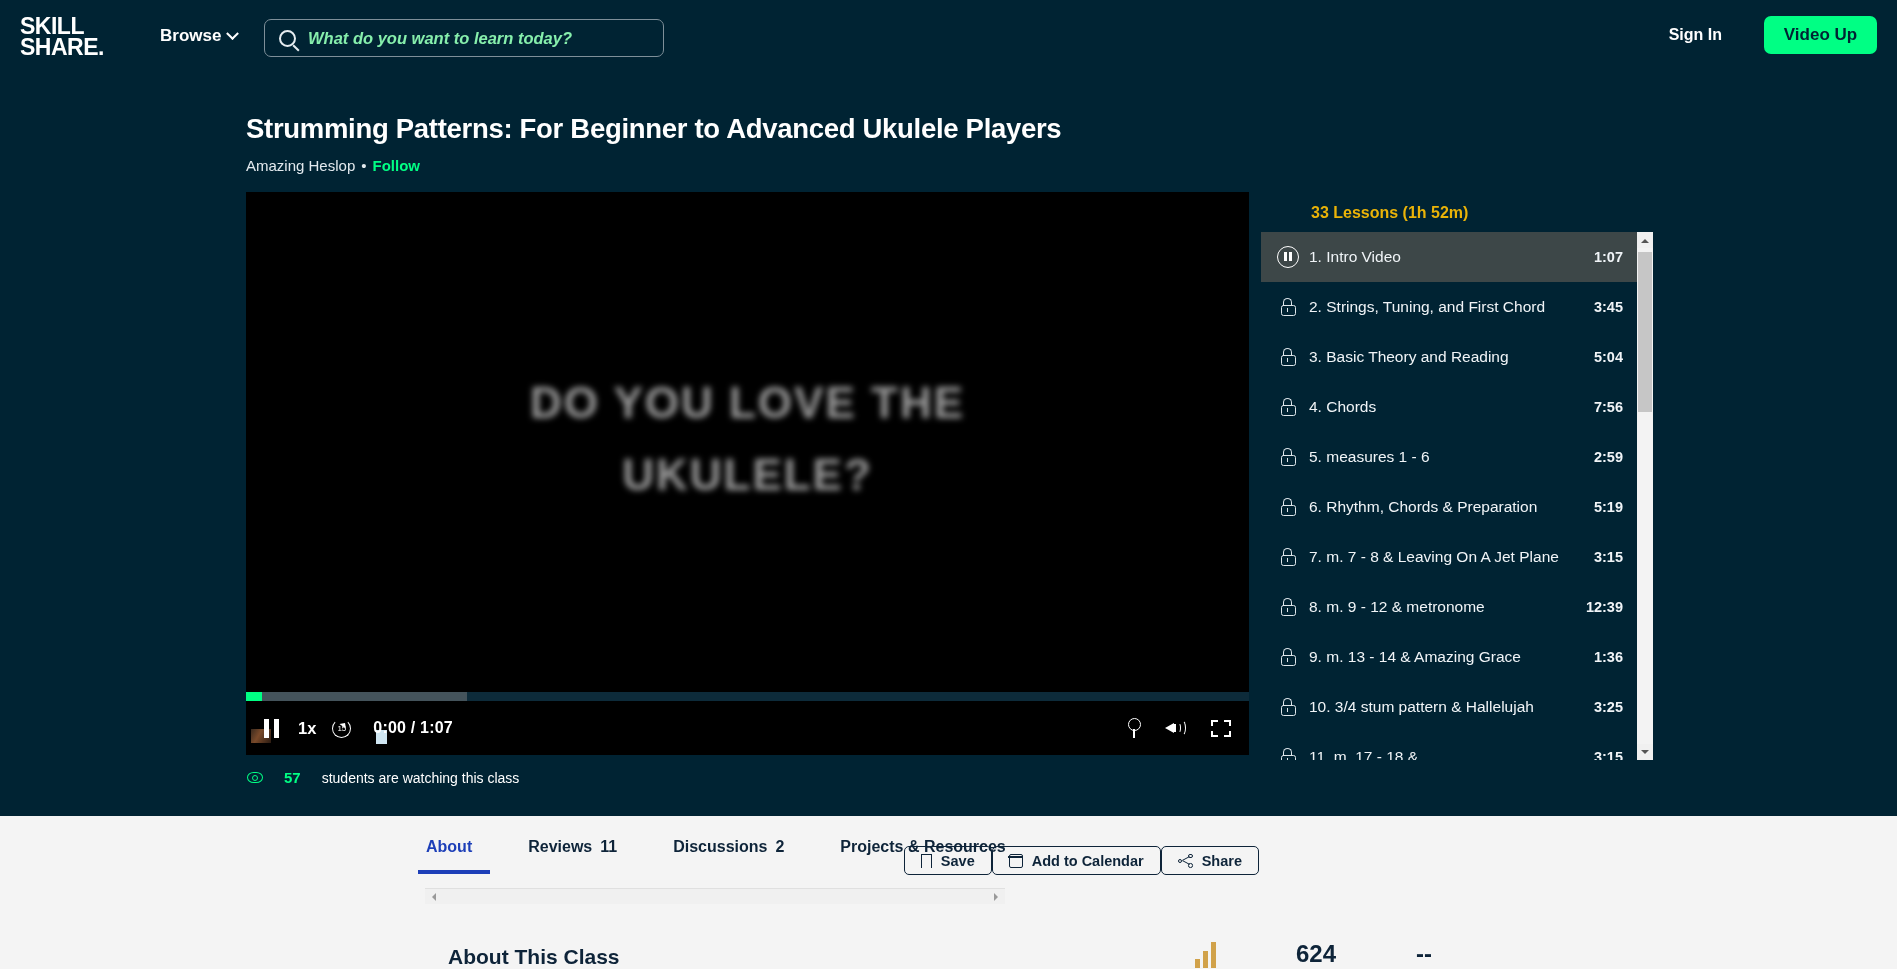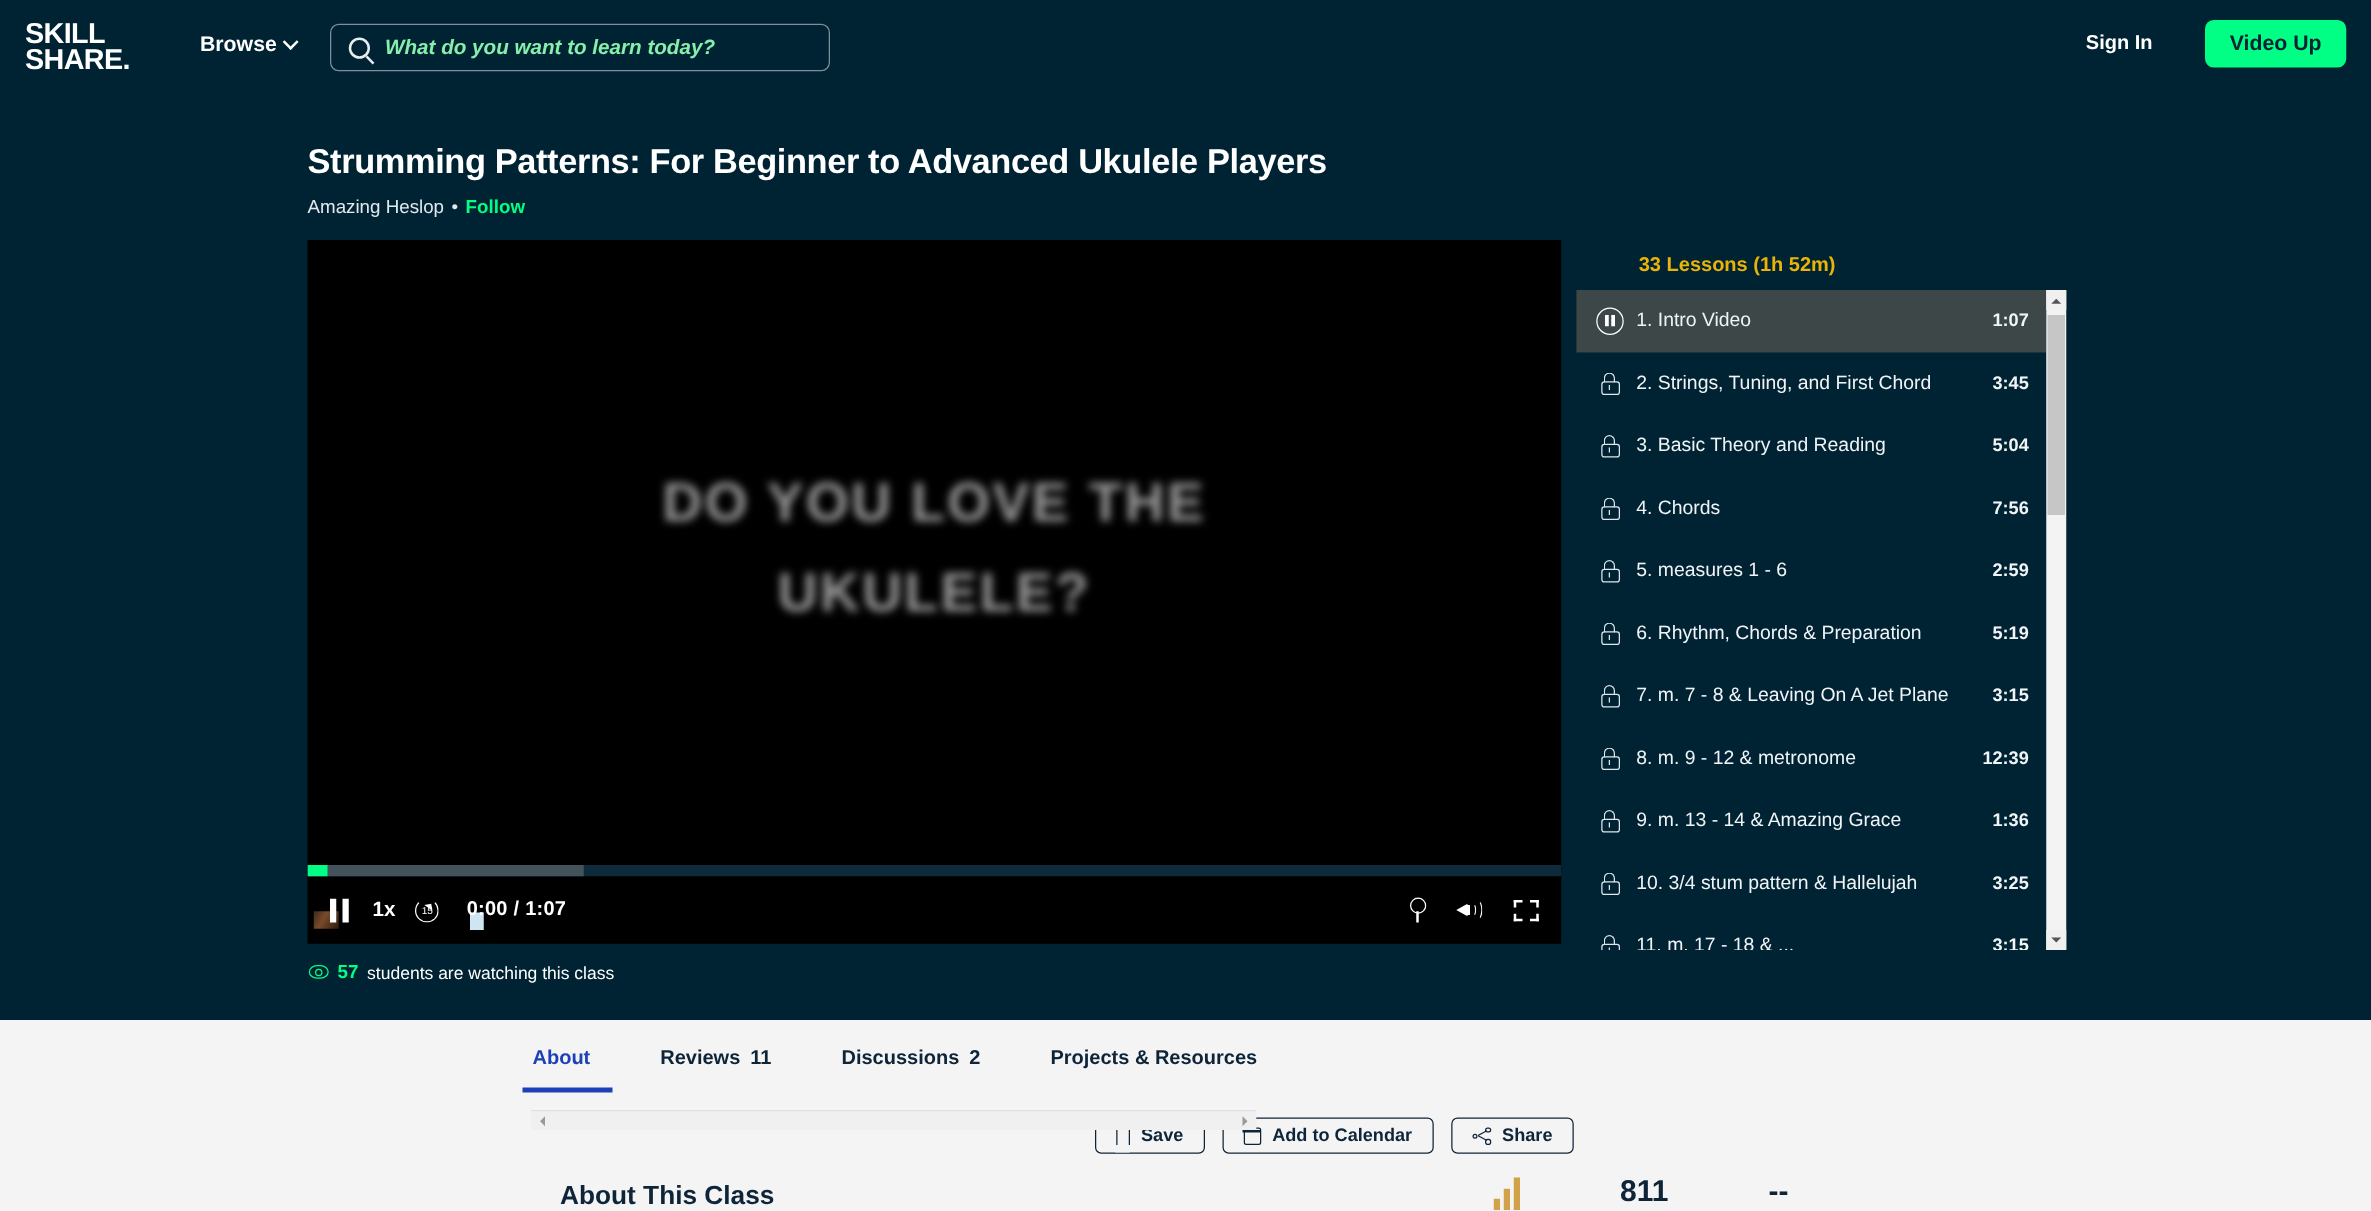--- a/index.html
+++ b/index.html
@@ -169,21 +169,21 @@
   .fs-ico i {
     position: absolute; width: 7px; height: 6px; border: 2px solid #fff;
   }
   .fs-ico i:nth-child(1) { left:0; top:0; border-right: none; border-bottom: none; }
   .fs-ico i:nth-child(2) { right:0; top:0; border-left: none; border-bottom: none; }
   .fs-ico i:nth-child(3) { left:0; bottom:0; border-right: none; border-top: none; }
   .fs-ico i:nth-child(4) { right:0; bottom:0; border-left: none; border-top: none; }
 
   .watching {
     position: absolute; left: 247px; top: 769px;
-    display: flex; align-items: center; gap: 7px;
+    display: flex; align-items: center; gap: 21px;
     font-size: 14px; color: #fff;
   }
   .eye-ico {
     width: 16px; height: 11px; border: 1.6px solid #00ff84;
     border-radius: 50% 50% 50% 50% / 60% 60% 60% 60%;
     position: relative;
   }
   .eye-ico::after {
     content: ""; position: absolute; left: 4.4px; top: 2px;
     width: 4px; height: 4px; border-radius: 50%; border: 1.4px solid #00ff84;
@@ -278,21 +278,21 @@
     width: 580px; height: 16px;
     background: #f0f0f0; border-top: 1px solid #e0e0e0;
     display: flex; align-items: center; justify-content: space-between;
     padding: 0 3px;
   }
   .tri-lf { width: 0; height: 0; border: 4px solid transparent; border-right-color: #999; }
   .tri-rt { width: 0; height: 0; border: 4px solid transparent; border-left-color: #999; }
 
   .actions {
     position: absolute; right: 638px; top: 30px;
-    display: flex; gap: 14px; margin-top: 48px;
+    display: flex; 
   }
   .act-btn {
     height: 29px; padding: 0 16px;
     border: 1px solid #0e2439; border-radius: 5px;
     background: transparent; color: #0e2439;
     font-family: inherit; font-size: 14.5px; font-weight: bold;
     display: flex; align-items: center; gap: 9px; cursor: pointer;
   }
   .bm-ico {
     width: 11px; height: 14px; border: 1.6px solid #0e2439;
@@ -582,17 +582,17 @@
   </div>
 
   <div class="about-heading">About This Class</div>
 
   <div class="stats">
     <span class="bars">
         <i></i>
         <i></i>
         <i></i>
       </span>
-    <span class="stat-num">811</span>
+    <span class="stat-num">624</span>
     <span class="stat-dash">--</span>
   </div>
 
 </div>
 
 </body></html>

